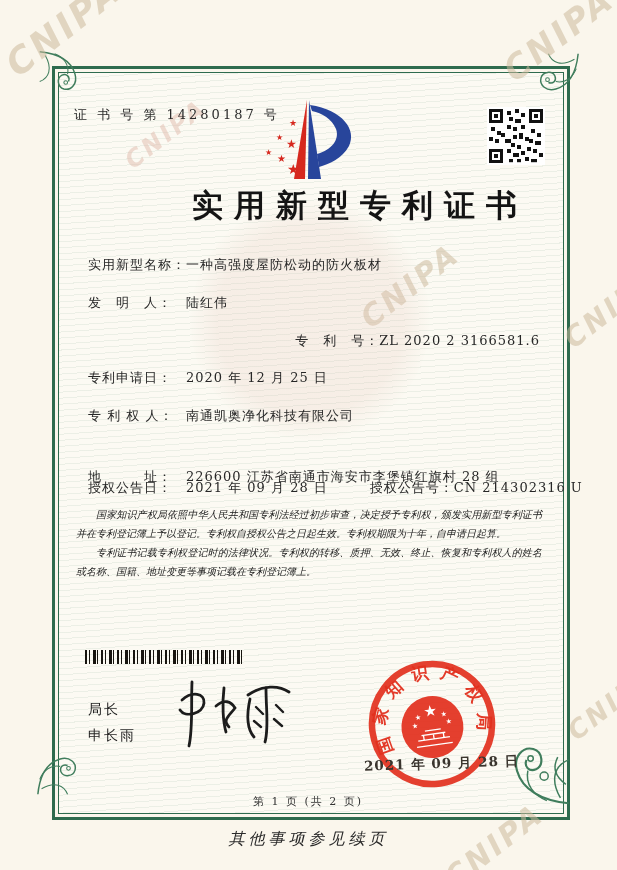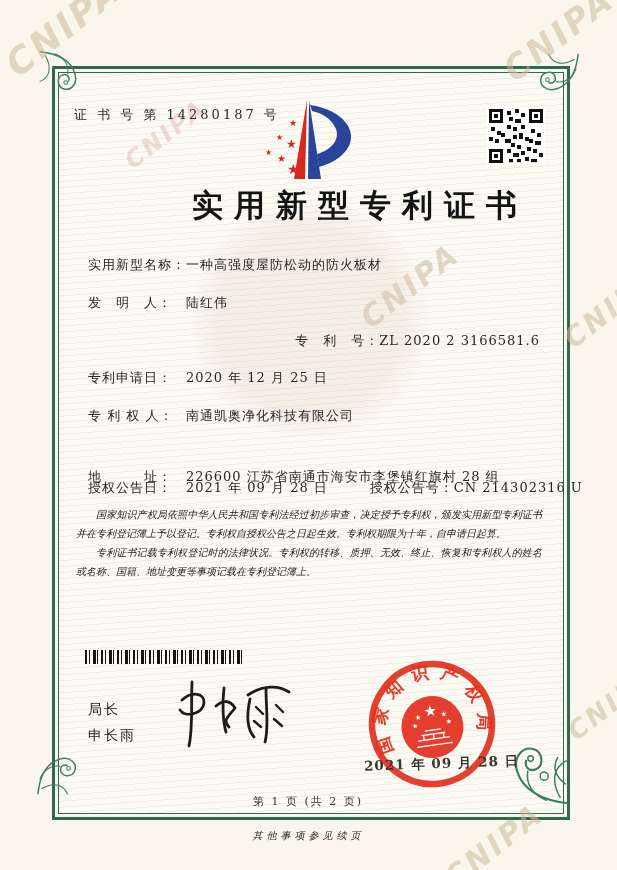--- a/index.html
+++ b/index.html
@@ -39,21 +39,21 @@
       #17140f 4px 5px,rgba(0,0,0,0) 5px 8px,
       #17140f 8px 11px,rgba(0,0,0,0) 11px 12px,
       #17140f 12px 13px,rgba(0,0,0,0) 13px 16px);}
   .officer{left:88px;top:696px;font-size:14px;line-height:26px;letter-spacing:2px;color:#1e1e1e;}
   .sigsvg{left:168px;top:670px;}
   .sealwrap{left:358px;top:650px;width:148px;height:148px;transform:rotate(-8deg);}
   .sealdate{left:364px;top:755px;font-size:13.5px;font-weight:600;color:#3a352e;
     letter-spacing:1px;transform:rotate(-2deg);white-space:nowrap;}
   .pageinfo{left:52px;top:794px;width:512px;text-align:center;font-size:11px;
     letter-spacing:2px;color:#333;}
-  .note{left:0;top:829px;width:617px;text-align:center;font-size:10px;
+  .note{left:0;top:829px;width:617px;text-align:center;font-size:16px;
     letter-spacing:4px;font-style:italic;color:#2a2a2a;}
   .orn{position:absolute;z-index:2;pointer-events:none;}
 </style>
 </head>
 <body>
 
 <div class="page">
 
   <div class="frame">
     <div class="frame-inner"></div>

